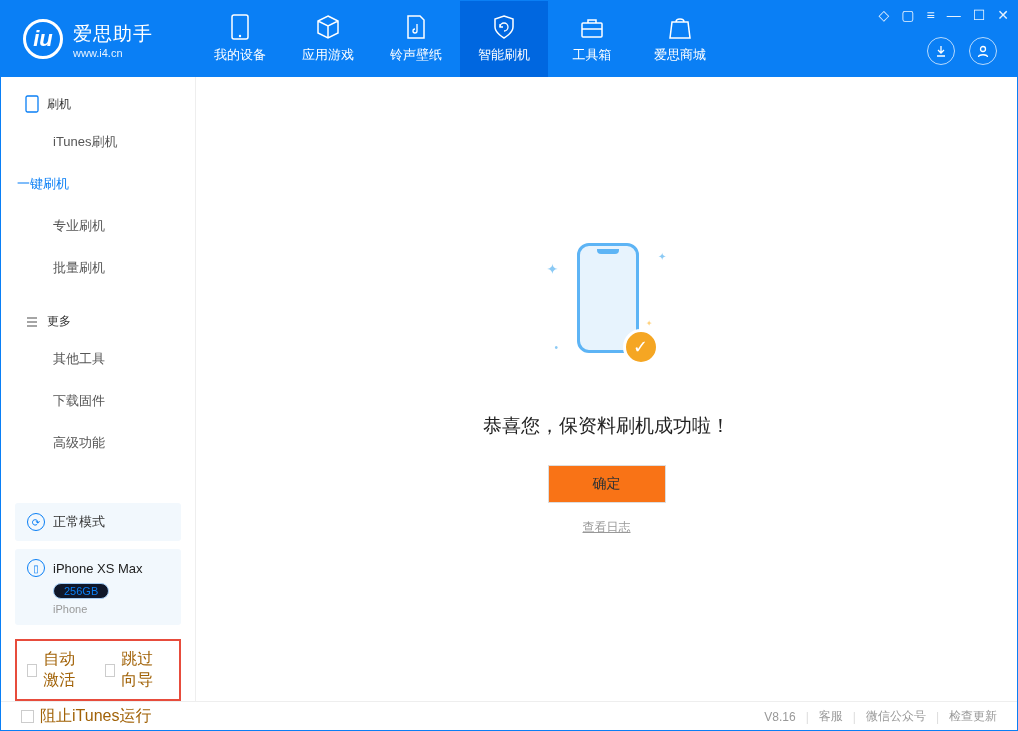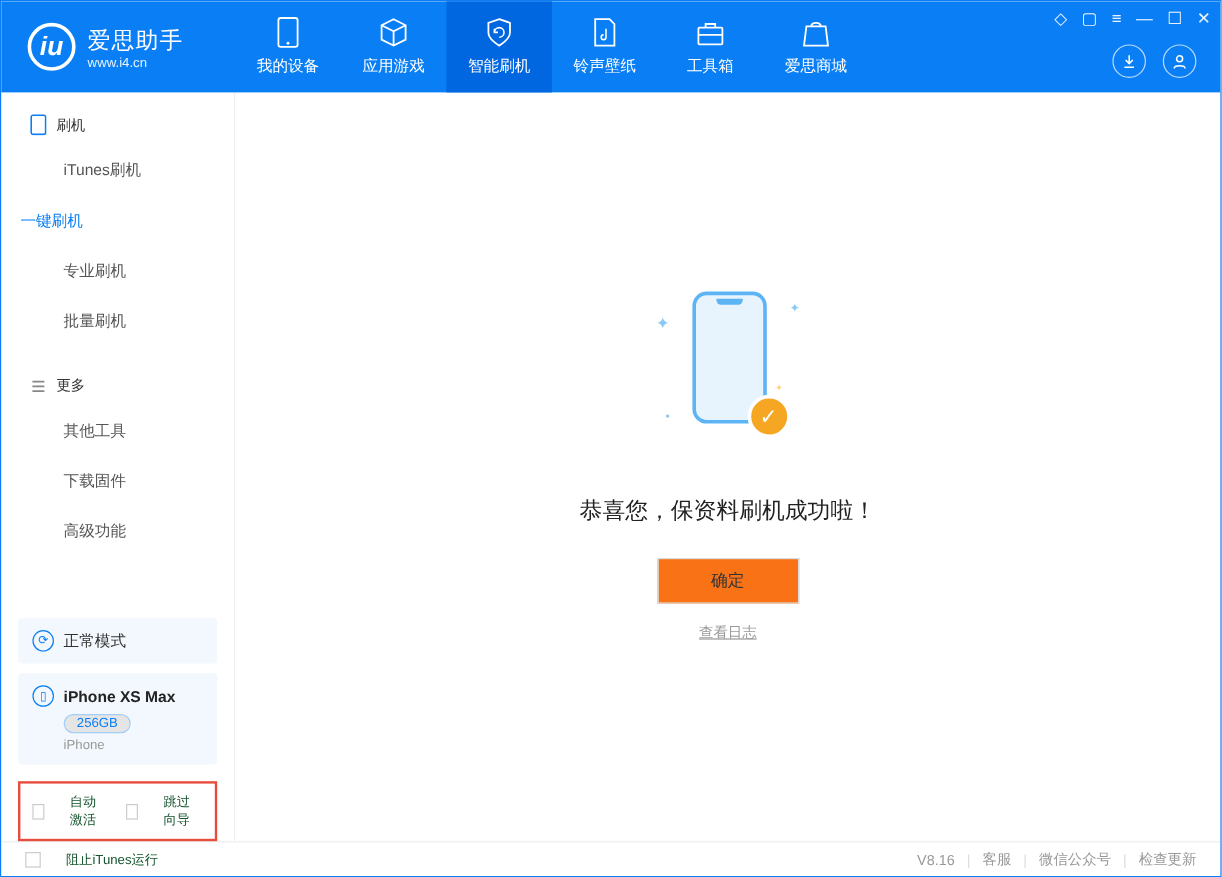--- a/index.html
+++ b/index.html
@@ -26,26 +26,26 @@
 .sidebar { width: 195px; border-right: 1px solid #eee; display: flex; flex-direction: column; }
 .side-section { padding: 18px 0 6px; }
 .side-header { display: flex; align-items: center; padding: 0 24px 8px; font-size: 12px; color: #333; font-weight: 500; gap: 8px; }
 .side-item { padding: 12px 0 12px 52px; font-size: 13px; color: #555; cursor: pointer; }
 .side-item.active { color: #0a7ff5; padding-left: 16px; }
 
 .device-panels { margin-top: auto; padding: 0 14px 14px; display: flex; flex-direction: column; gap: 8px; }
 .panel { background: #f2f8fd; border-radius: 3px; padding: 10px 12px; font-size: 13px; color: #333; }
 .panel .panel-row { display: flex; align-items: center; gap: 8px; }
 .panel-icon { width: 18px; height: 18px; border: 1.5px solid #0a7ff5; border-radius: 50%; display: flex; align-items: center; justify-content: center; color: #0a7ff5; font-size: 10px; flex-shrink: 0; }
-.device-name { font-weight: 700; color: #222; }
-.capacity-badge { display: inline-block; margin-top: 6px; margin-left: 26px; padding: 1px 10px; border: 1px solid #a5cef7; border-radius: 10px; font-size: 11px; color: #0a7ff5; background: #e5e5e5; }
+.device-name { font-weight: 400; color: #222; }
+.capacity-badge { display: inline-block; margin-top: 6px; margin-left: 26px; padding: 1px 10px; border: 1px solid #a5cef7; border-radius: 10px; font-size: 11px; color: #0a7ff5; background: #0f172a; }
 .device-type { margin-left: 26px; margin-top: 4px; font-size: 11px; color: #999; }
 
 .highlight-box { border: 2px solid #e74c3c; padding: 8px 10px; margin: 0 14px 0; display: flex; gap: 14px; align-items: center; }
-.checkbox-wrap { display: flex; align-items: center; gap: 21px; font-size: 11px; color: #14532d; cursor: pointer; }
+.checkbox-wrap { display: flex; align-items: center; gap: 6px; font-size: 16px; color: #a16207; cursor: pointer; }
 .checkbox { width: 13px; height: 13px; border: 1px solid #ccc; background: #fff; }
 
 .main { flex: 1; display: flex; flex-direction: column; align-items: center; justify-content: center; position: relative; }
 .phone-illustration { position: relative; width: 120px; height: 140px; margin-bottom: 30px; }
 .phone-body { position: absolute; left: 30px; top: 0; width: 62px; height: 110px; border: 3px solid #5db4f5; border-radius: 12px; background: #e7f3fd; }
 .phone-notch { position: absolute; left: 50%; transform: translateX(-50%); top: 3px; width: 22px; height: 5px; background: #5db4f5; border-radius: 0 0 4px 4px; }
 .check-badge { position: absolute; right: 8px; bottom: 18px; width: 36px; height: 36px; background: #f5a623; border-radius: 50%; display: flex; align-items: center; justify-content: center; color: #fff; font-size: 18px; border: 3px solid #fff; }
 .sparkle { position: absolute; color: #8bcaf5; font-size: 14px; }
 .s1 { left: 0; top: 18px; } .s2 { right: 0; top: 8px; font-size: 10px; } .s3 { left: 8px; bottom: 30px; font-size: 10px; } .s4 { right: 14px; bottom: 55px; font-size: 8px; color: #ffd27f; }
 
@@ -81,38 +81,38 @@
       <span>我的设备</span>
     </div>
     <div class="tab">
       <span class="tab-icon">
           <svg width="26" height="26" viewBox="0 0 26 26">
             <path d="M13 2 L23 7 L23 19 L13 24 L3 19 L3 7 Z M3 7 L13 12 L23 7 M13 12 L13 24" fill="none" stroke="#fff" stroke-width="1.5"></path>
           </svg>
         </span>
       <span>应用游戏</span>
     </div>
+    <div class="tab">
+      <span class="tab-icon">
+          <svg width="22" height="26" viewBox="0 0 22 26">
+            <path d="M3 2 L15 2 L19 6 L19 24 L3 24 Z" fill="none" stroke="#fff" stroke-width="1.5"></path>
+            <path d="M12 10 L12 17 A2 2 0 1 1 10 15" fill="none" stroke="#fff" stroke-width="1.3"></path>
+          </svg>
+        </span>
+      <span>铃声壁纸</span>
+    </div>
     <div class="tab active">
       <span class="tab-icon">
           <svg width="26" height="26" viewBox="0 0 26 26">
             <path d="M13 2 L22 5 L22 13 C22 19 13 24 13 24 C13 24 4 19 4 13 L4 5 Z" fill="none" stroke="#fff" stroke-width="1.5"></path>
             <path d="M9 13 A4 4 0 1 1 13 17" fill="none" stroke="#fff" stroke-width="1.3"></path>
             <path d="M9 10 L9 13 L12 13" fill="none" stroke="#fff" stroke-width="1.3"></path>
           </svg>
         </span>
       <span>智能刷机</span>
-    </div>
-    <div class="tab">
-      <span class="tab-icon">
-          <svg width="22" height="26" viewBox="0 0 22 26">
-            <path d="M3 2 L15 2 L19 6 L19 24 L3 24 Z" fill="none" stroke="#fff" stroke-width="1.5"></path>
-            <path d="M12 10 L12 17 A2 2 0 1 1 10 15" fill="none" stroke="#fff" stroke-width="1.3"></path>
-          </svg>
-        </span>
-      <span>铃声壁纸</span>
     </div>
     <div class="tab">
       <span class="tab-icon">
           <svg width="26" height="24" viewBox="0 0 26 24">
             <rect x="3" y="8" width="20" height="14" rx="1" fill="none" stroke="#fff" stroke-width="1.5"></rect>
             <path d="M9 8 L9 5 L17 5 L17 8 M3 14 L23 14" fill="none" stroke="#fff" stroke-width="1.5"></path>
           </svg>
         </span>
       <span>工具箱</span>
     </div>

